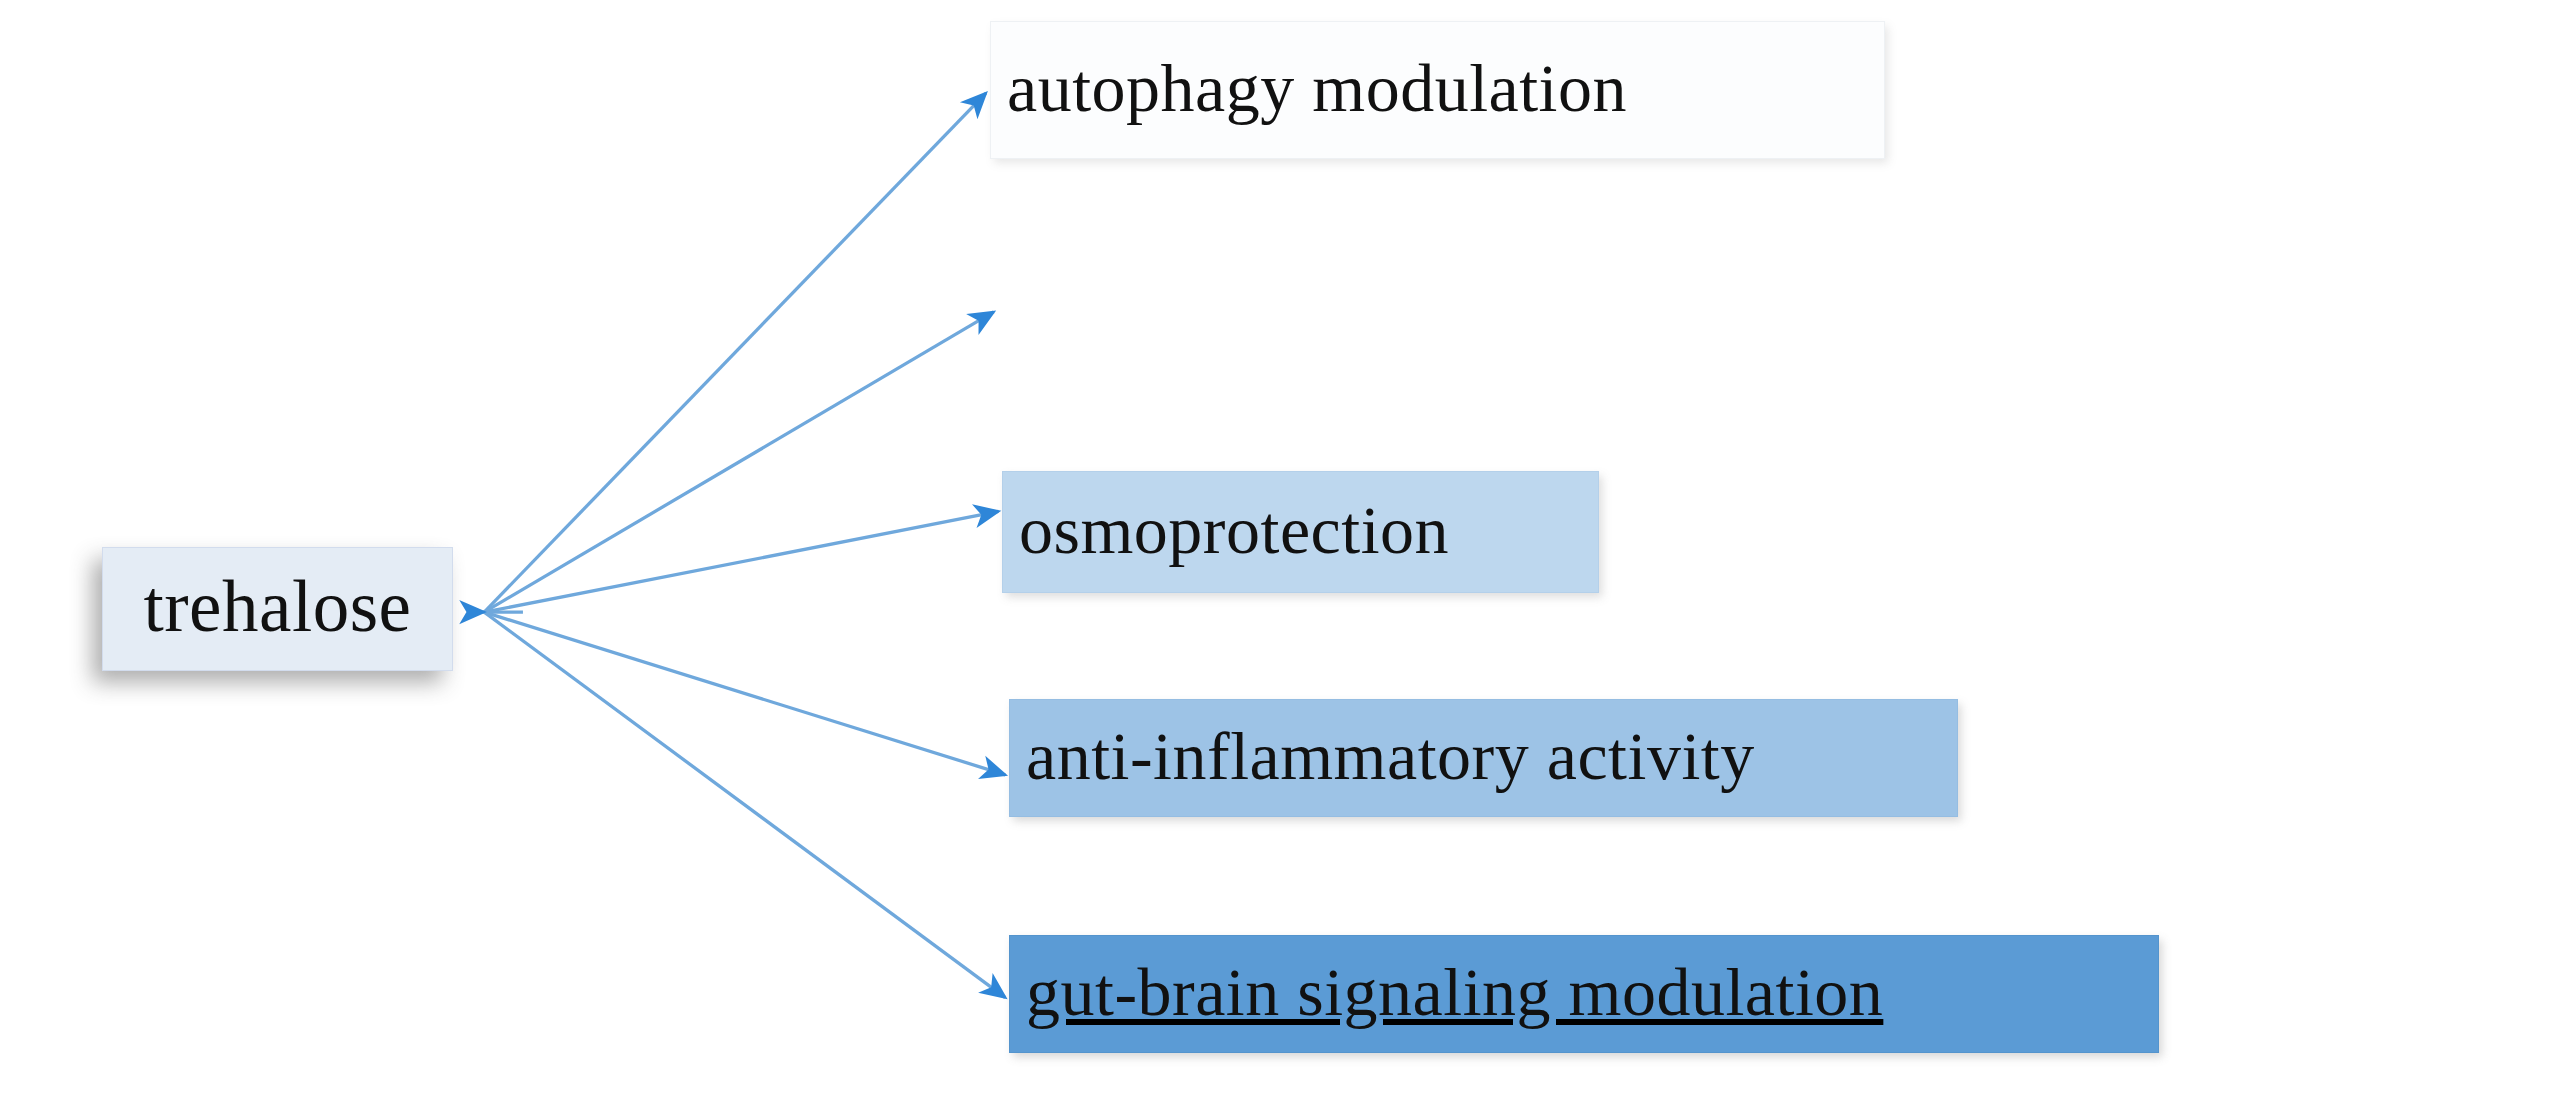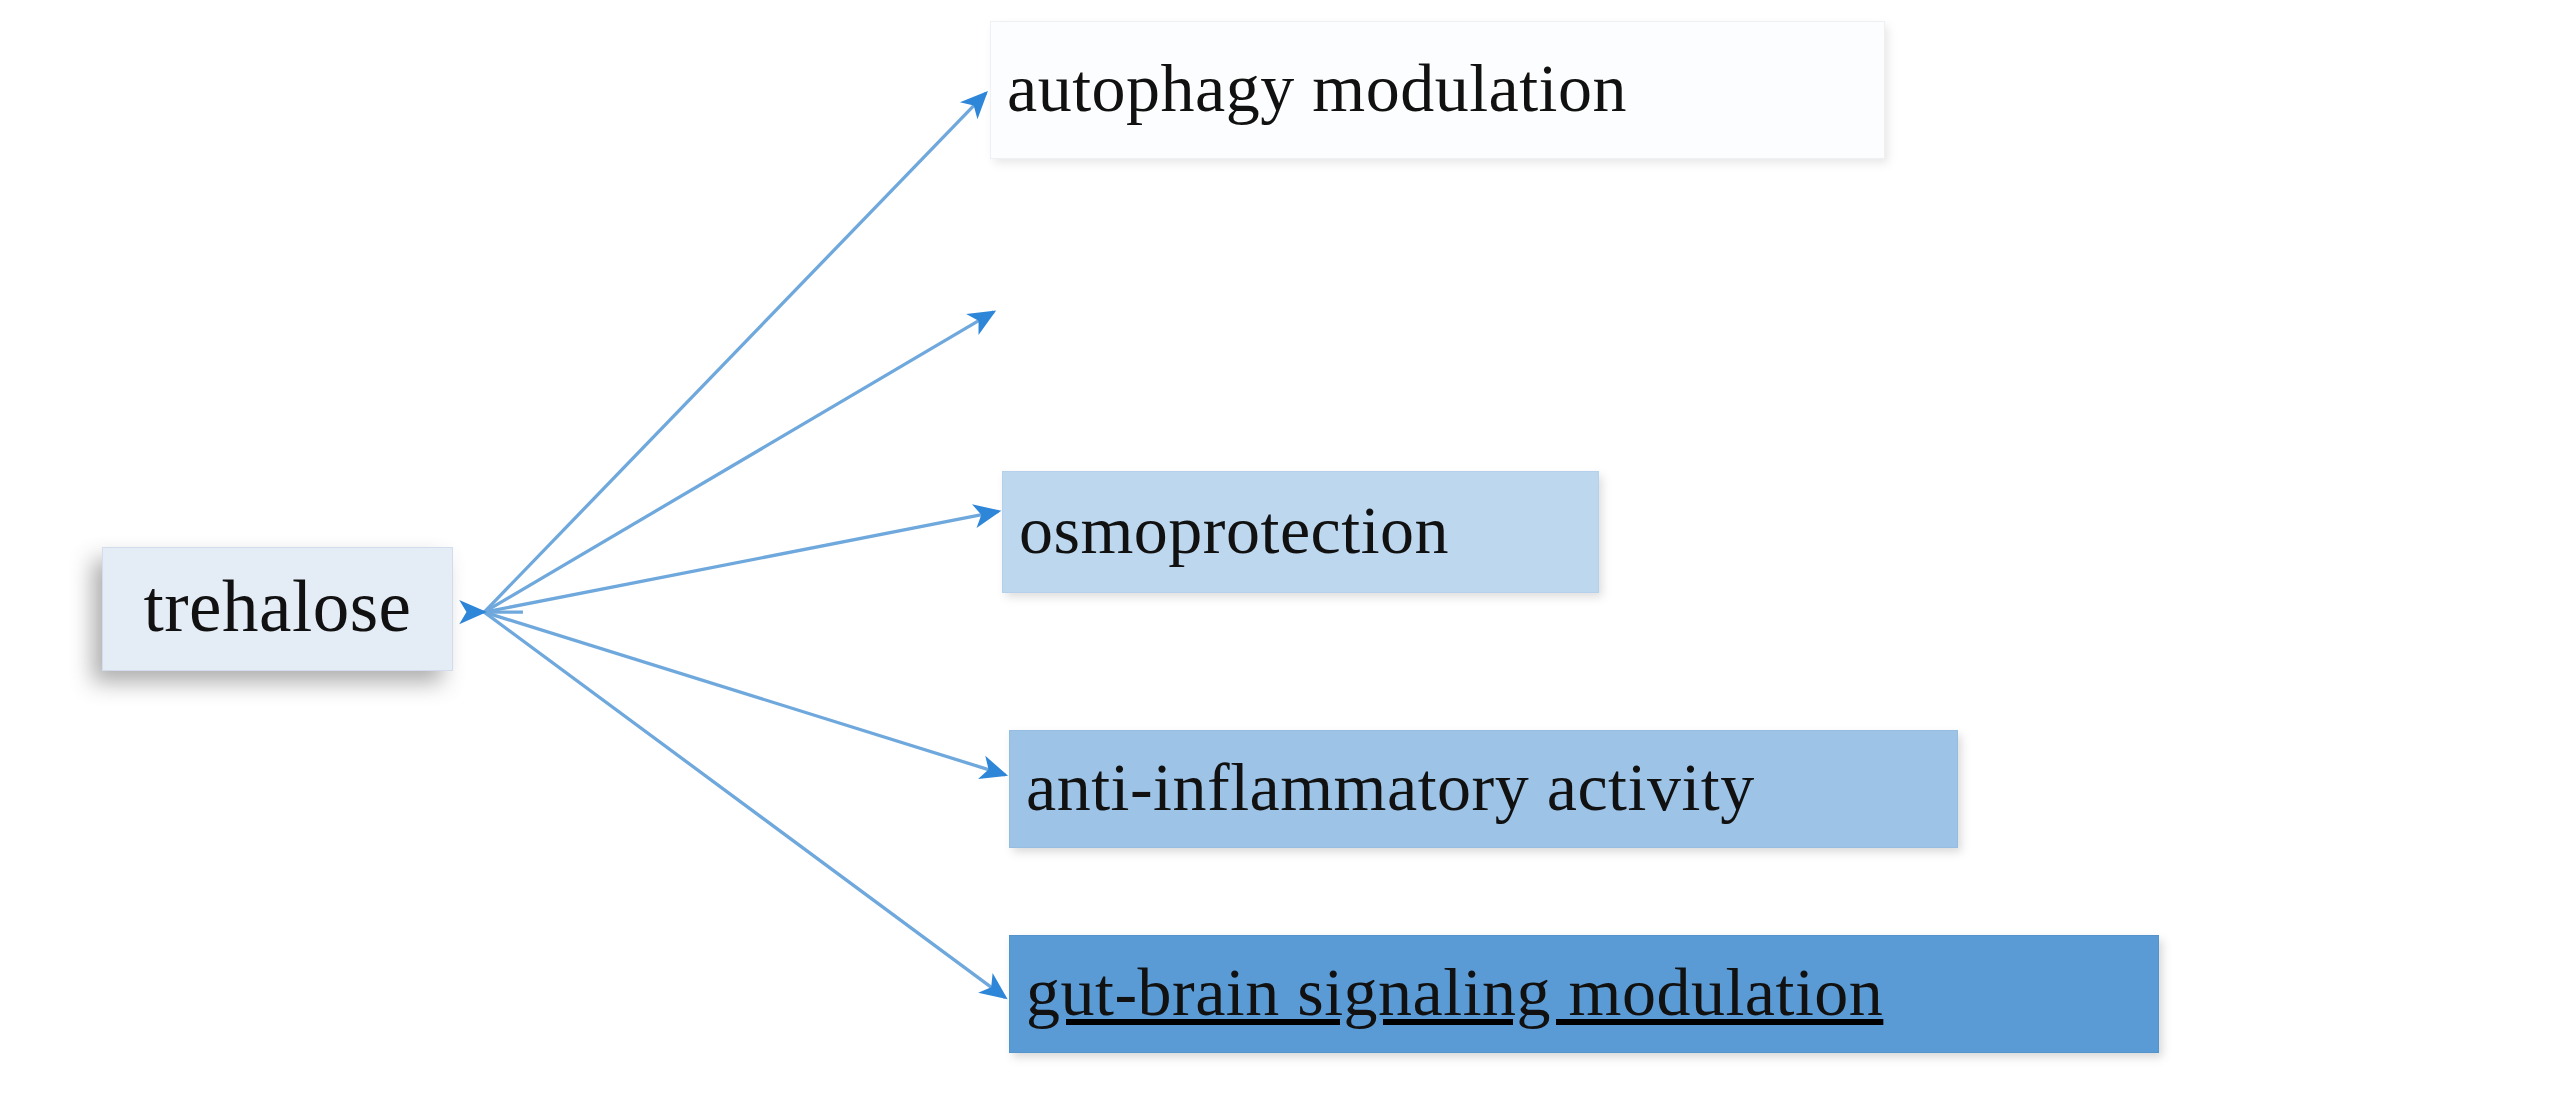--- a/index.html
+++ b/index.html
@@ -82,21 +82,20 @@
     margin-top: 8px;
   }
   #node-b3 {
     left: 1009px;
     top: 699px;
     width: 949px;
     height: 118px;
     background: #9dc3e6;
     border: 1px solid #95bde2;
     box-shadow: 3.9px 4.8px 8.7px rgba(120,120,120,0.28);
-    margin-top: 31px;
   }
   #node-b4 {
     left: 1009px;
     top: 935px;
     width: 1150px;
     height: 118px;
     background: #5b9bd5;
     border: 1px solid #5494cd;
     box-shadow: 3.9px 4.8px 8.7px rgba(120,120,120,0.3);
     text-decoration: underline;

